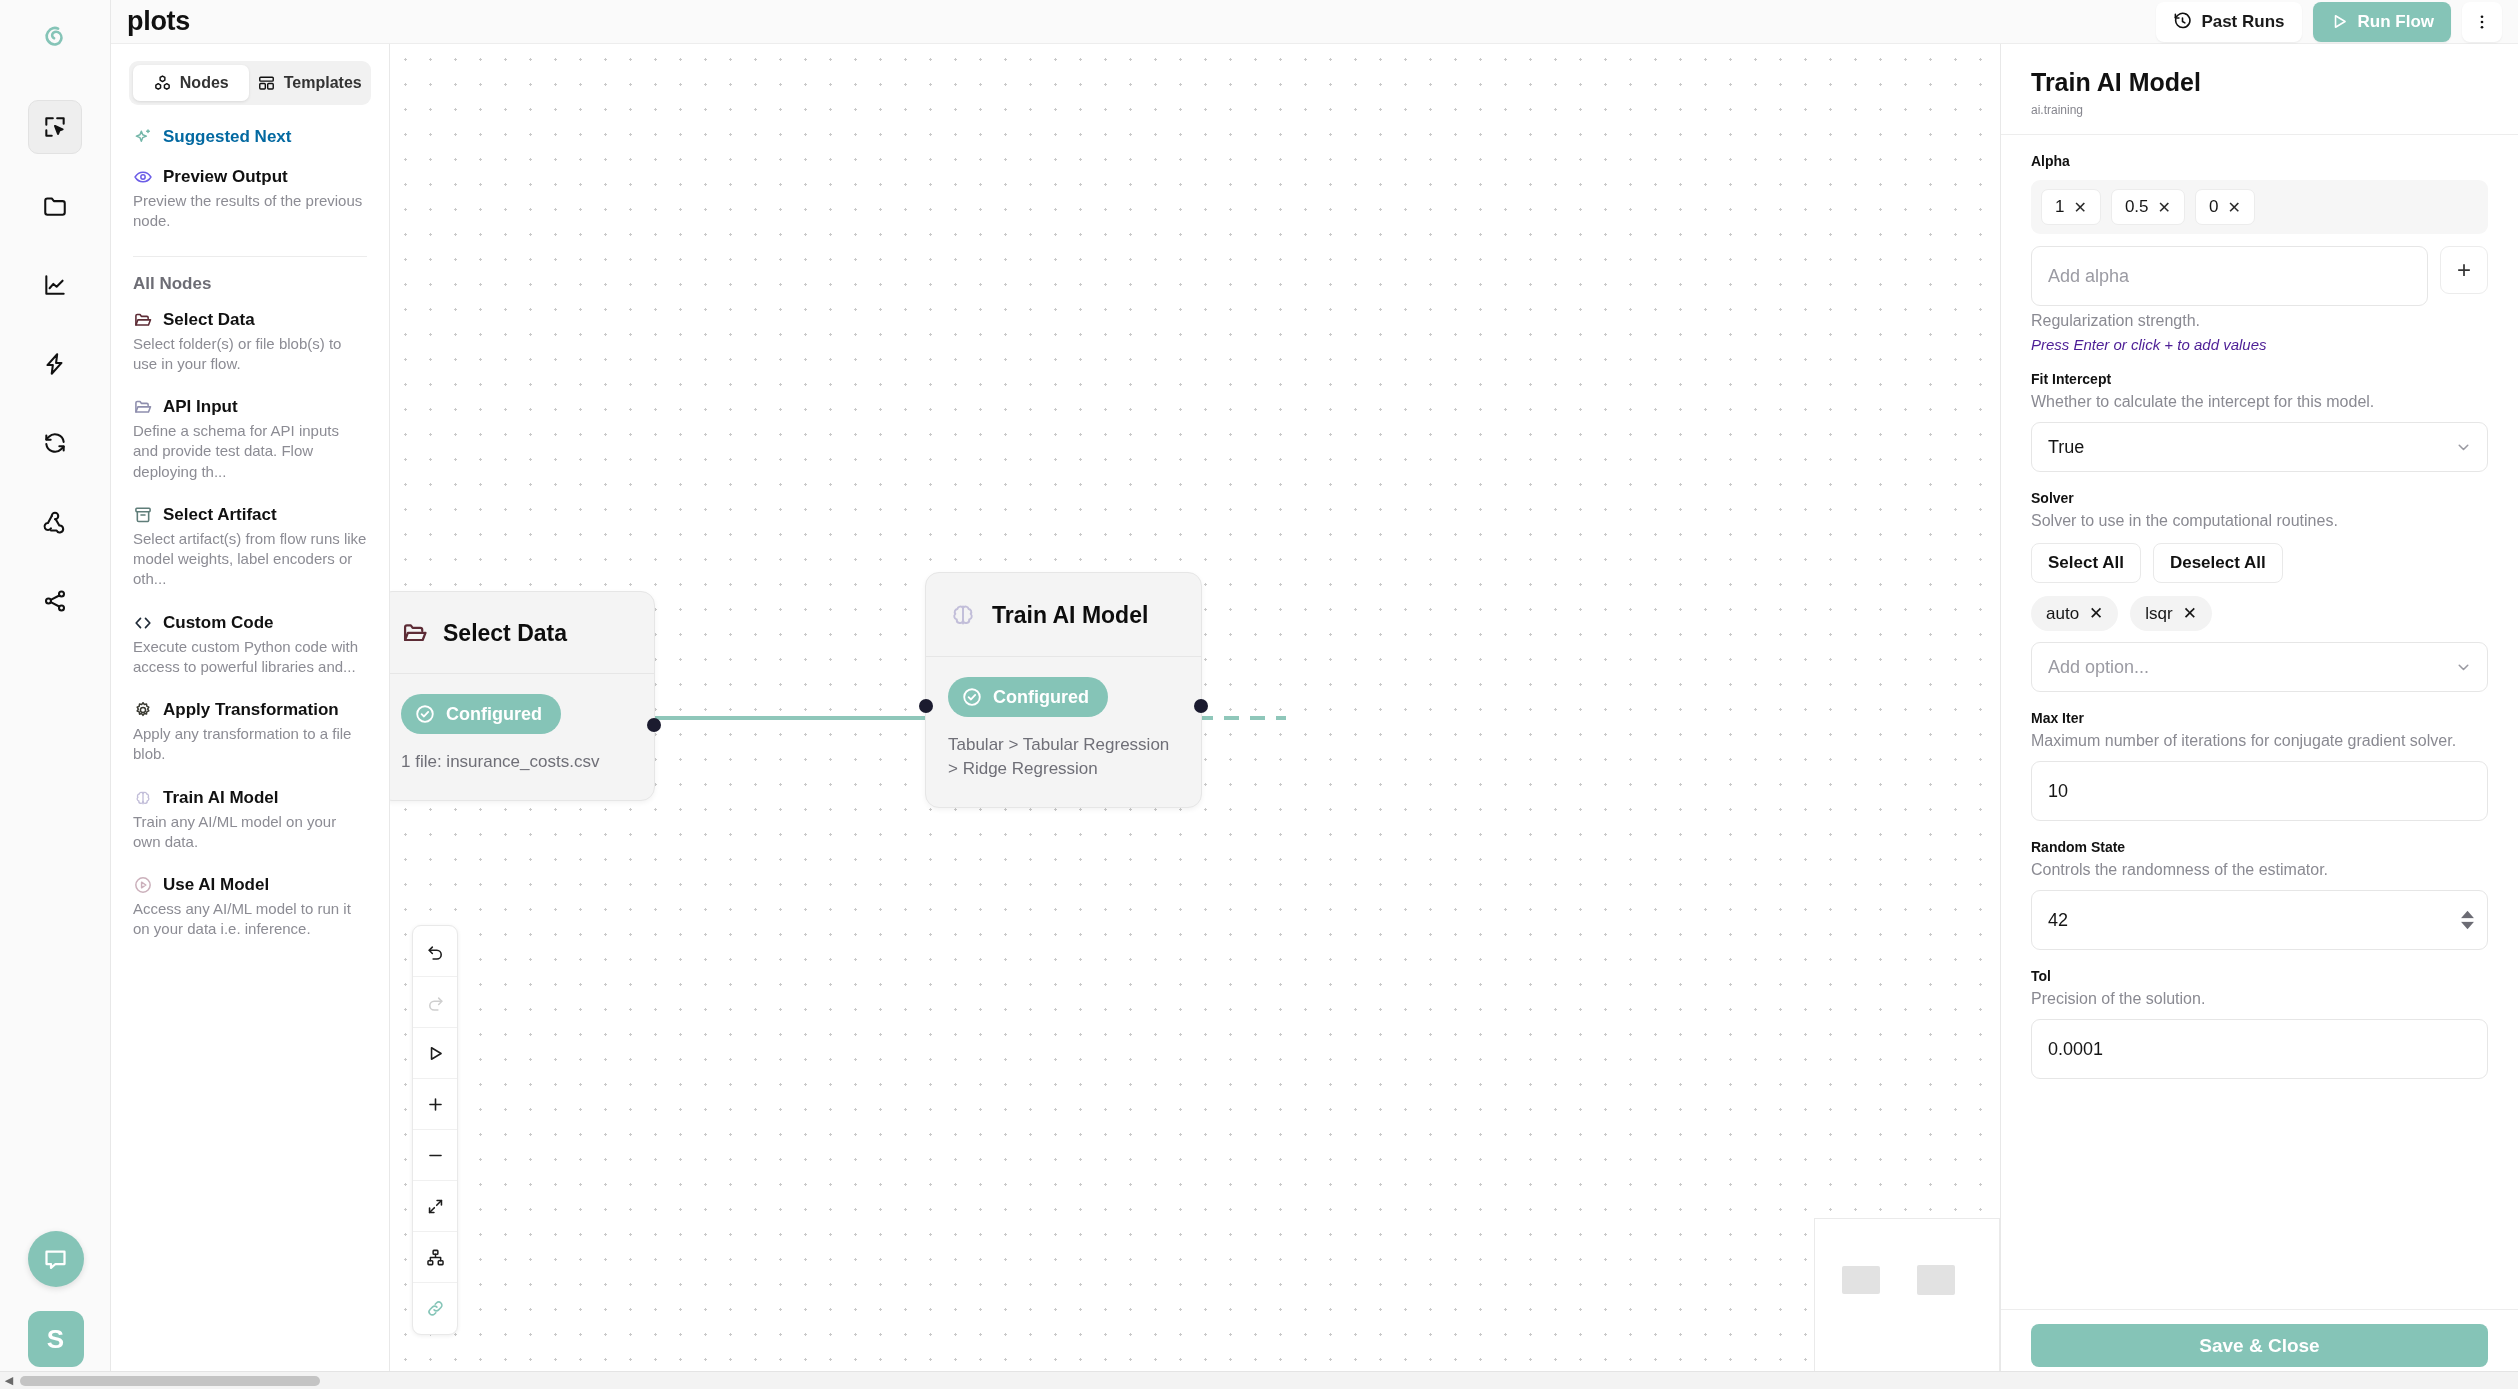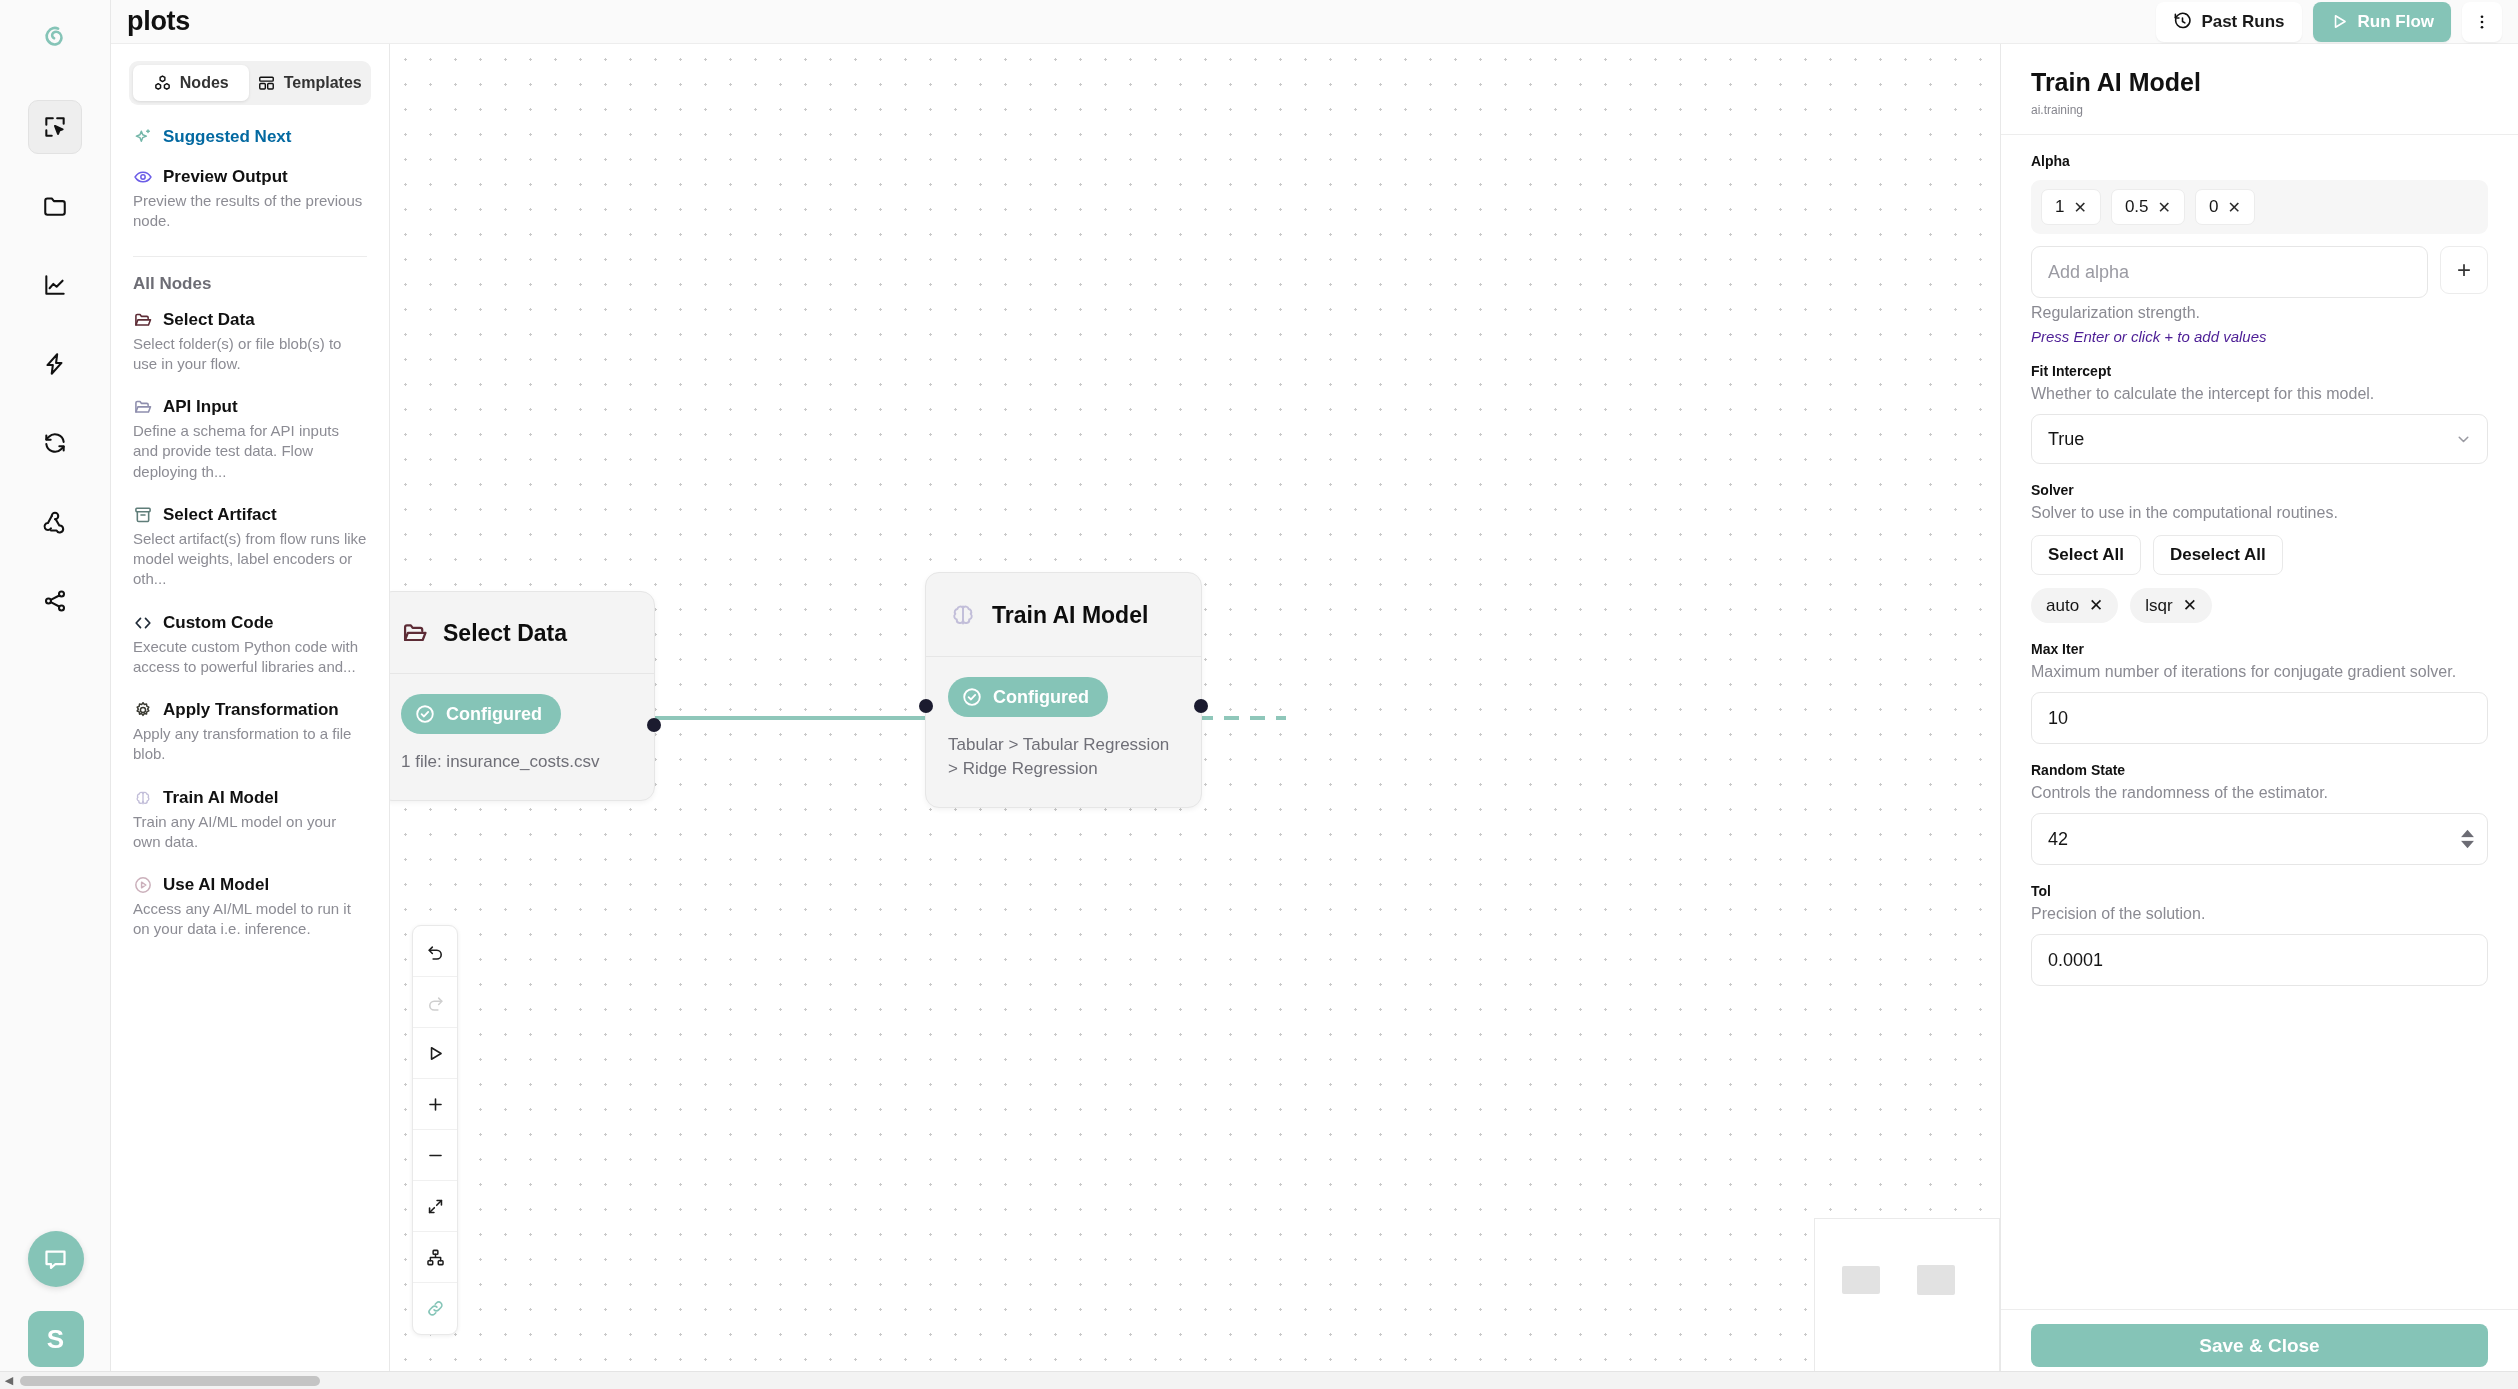--- a/index.html
+++ b/index.html
@@ -158,21 +158,21 @@
     padding: 9px 10px; display: flex; gap: 10px; flex-wrap: wrap;
   }
   .chip-white {
     background: #ffffff; border: 1px solid #ececec; border-radius: 7px;
     padding: 7px 13px; font-size: 17px; color: #161616;
     display: inline-flex; align-items: center; gap: 9px; cursor: pointer;
   }
   .chip-x { color: #2a2a2a; font-size: 16px; }
   .row-inline { display: flex; gap: 12px; align-items: stretch; margin-top: 12px; }
   .input {
-    flex: 1; height: 52px; border: 1px solid #e6e6e6; border-radius: 9px;
+    flex: 1; height: 60px; border: 1px solid #e6e6e6; border-radius: 9px;
     background: #ffffff; font-size: 18px; color: #151515;
     padding: 0 16px; display: flex; align-items: center;
     font-family: "Liberation Sans", sans-serif;
   }
   .input.placeholder { color: #9b9ba3; }
   .square-btn {
     width: 48px; height: 48px; border: 1px solid #ececec; border-radius: 9px;
     background: #fff; display: flex; align-items: center; justify-content: center;
     font-size: 24px; color: #333; cursor: pointer;
   }
@@ -665,20 +665,28 @@
       <div class="pill-row">
         <span class="pill-gray">
           <span>auto</span>
           <span>✕</span>
         </span>
         <span class="pill-gray">
           <span>lsqr</span>
           <span>✕</span>
         </span>
       </div>
+      <div class="select placeholder">
+        <span>Add option...</span>
+        <span class="caret">
+          <svg width="17" height="17" viewBox="0 0 24 24" fill="none" stroke="#9a9aa2" stroke-width="2.2" stroke-linecap="round" stroke-linejoin="round">
+              <path d="M6 9.5l6 6 6-6"></path>
+            </svg>
+        </span>
+      </div>
 
       <div class="fld-label">Max Iter</div>
       <div class="fld-help">Maximum number of iterations for conjugate gradient solver.</div>
       <div class="input-wrap">
         <div class="input">10</div>
       </div>
 
       <div class="fld-label">Random State</div>
       <div class="fld-help">Controls the randomness of the estimator.</div>
       <div class="input-wrap">

